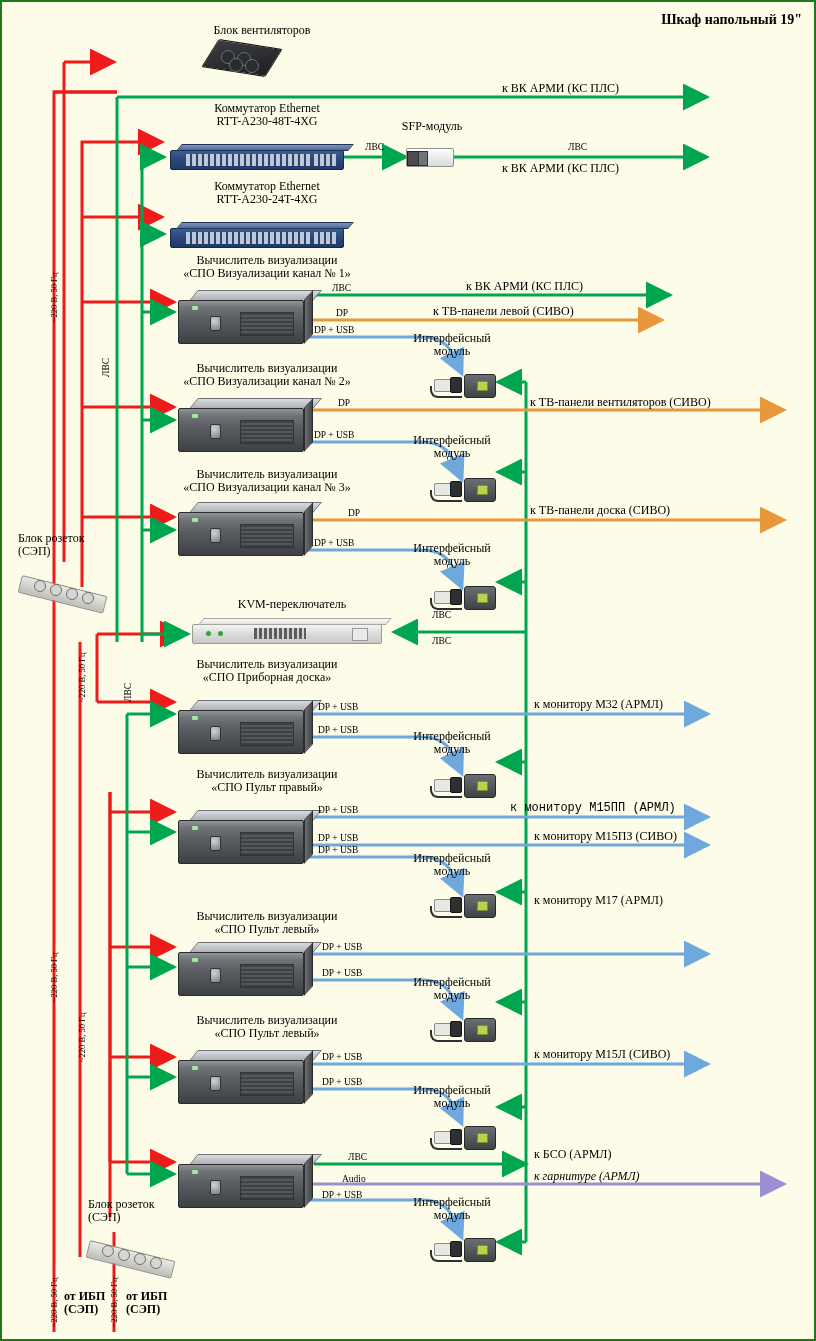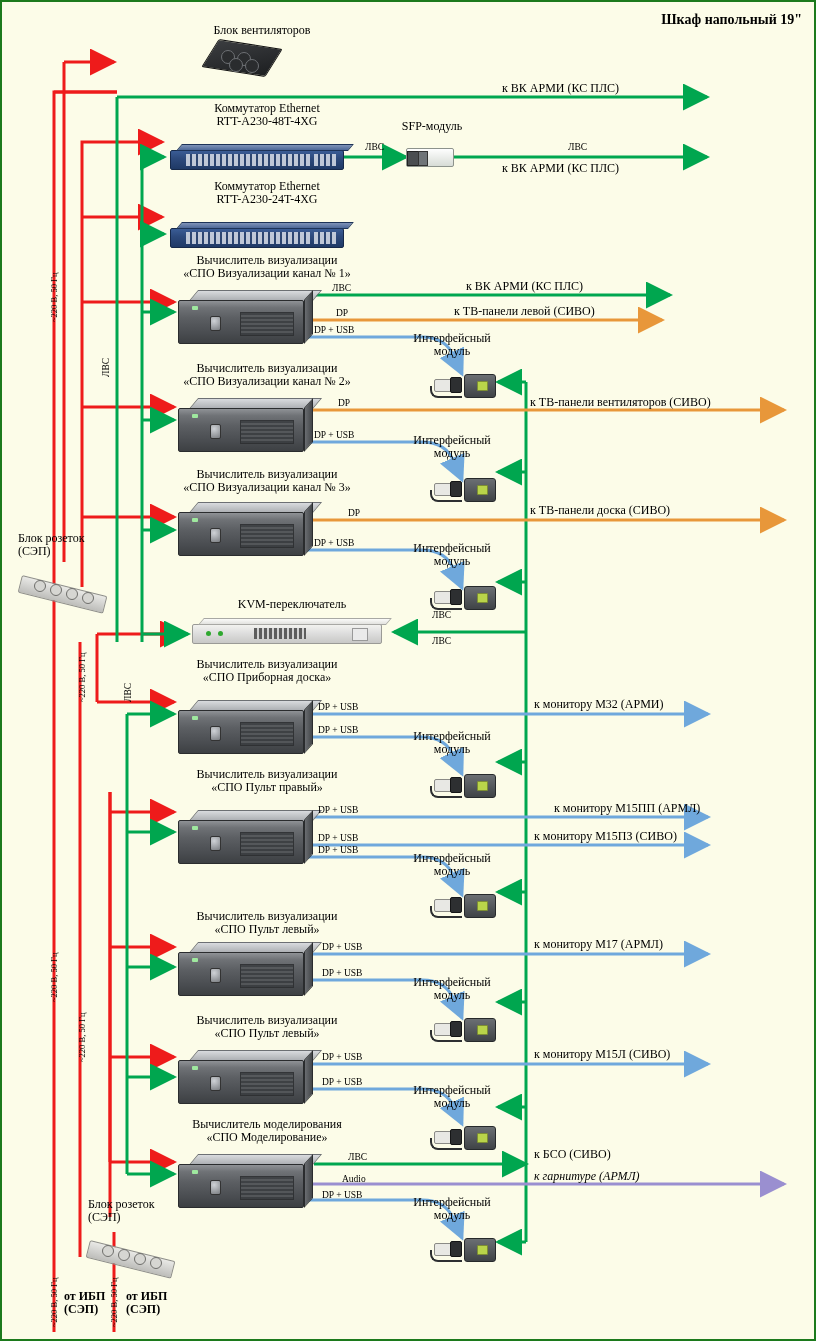--- a/index.html
+++ b/index.html
@@ -419,22 +419,20 @@
 «СПО Пульт левый»</div>
   <div class="srv" style="left:176px;top:1048px;">
     <div class="top"></div>
       <div class="side"></div>
       <div class="front"></div>
       <div class="leds"></div>
       <div class="btn"></div>
       <div class="vents"></div>
   </div>
 
-  <div class="lbl c" style="left:150px;top:1116px;width:230px;">Вычислитель моделирования
-«СПО Моделирование»</div>
   <div class="srv" style="left:176px;top:1152px;">
     <div class="top"></div>
       <div class="side"></div>
       <div class="front"></div>
       <div class="leds"></div>
       <div class="btn"></div>
       <div class="vents"></div>
   </div>
 
   <div class="lbl" style="left:16px;top:530px;width:110px;">Блок розеток
@@ -533,29 +531,29 @@
     <div class="wire"></div>
       <div class="box"></div>
       <div class="dot"></div>
       <div class="plug"></div>
       <div class="plug2"></div>
   </div>
 
   <div class="lbl" style="left:500px;top:80px;">к ВК АРМИ (КС ПЛС)</div>
   <div class="lbl" style="left:500px;top:160px;">к ВК АРМИ (КС ПЛС)</div>
   <div class="lbl" style="left:464px;top:278px;">к ВК АРМИ (КС ПЛС)</div>
-  <div class="lbl" style="left:452px;top:303px;">к ТВ-панели левой (СИВО)</div>
+  <div class="lbl" style="left:431px;top:303px;">к ТВ-панели левой (СИВО)</div>
   <div class="lbl" style="left:528px;top:394px;">к ТВ-панели вентиляторов (СИВО)</div>
   <div class="lbl" style="left:528px;top:502px;">к ТВ-панели доска (СИВО)</div>
-  <div class="lbl" style="left:532px;top:696px;">к монитору М32 (АРМИ)</div>
-  <div class="lbl" style="left:552px;top:800px;">к монитору М15ПП (АРМЛ)</div>
+  <div class="lbl" style="left:532px;top:696px;">к монитору М32 (АРМЛ)</div>
+  <div class="lbl" style="left:508px;top:800px;font-family:Liberation Mono, monospace;">к монитору М15ПП (АРМЛ)</div>
   <div class="lbl" style="left:532px;top:828px;">к монитору М15ПЗ (СИВО)</div>
-  <div class="lbl" style="left:532px;top:936px;">к монитору М17 (АРМЛ)</div>
+  <div class="lbl" style="left:532px;top:892px;">к монитору М17 (АРМЛ)</div>
   <div class="lbl" style="left:532px;top:1046px;">к монитору М15Л (СИВО)</div>
-  <div class="lbl" style="left:532px;top:1146px;">к БСО (СИВО)</div>
+  <div class="lbl" style="left:532px;top:1146px;">к БСО (АРМЛ)</div>
   <div class="lbl" style="left:532px;top:1168px;font-style:italic;">к гарнитуре (АРМЛ)</div>
 
   <div class="lbl small" style="left:363px;top:140px;">ЛВС</div>
   <div class="lbl small" style="left:566px;top:140px;">ЛВС</div>
   <div class="lbl small" style="left:330px;top:281px;">ЛВС</div>
   <div class="lbl small" style="left:334px;top:306px;">DP</div>
   <div class="lbl small" style="left:312px;top:323px;">DP + USB</div>
   <div class="lbl small" style="left:336px;top:396px;">DP</div>
   <div class="lbl small" style="left:312px;top:428px;">DP + USB</div>
   <div class="lbl small" style="left:346px;top:506px;">DP</div>

